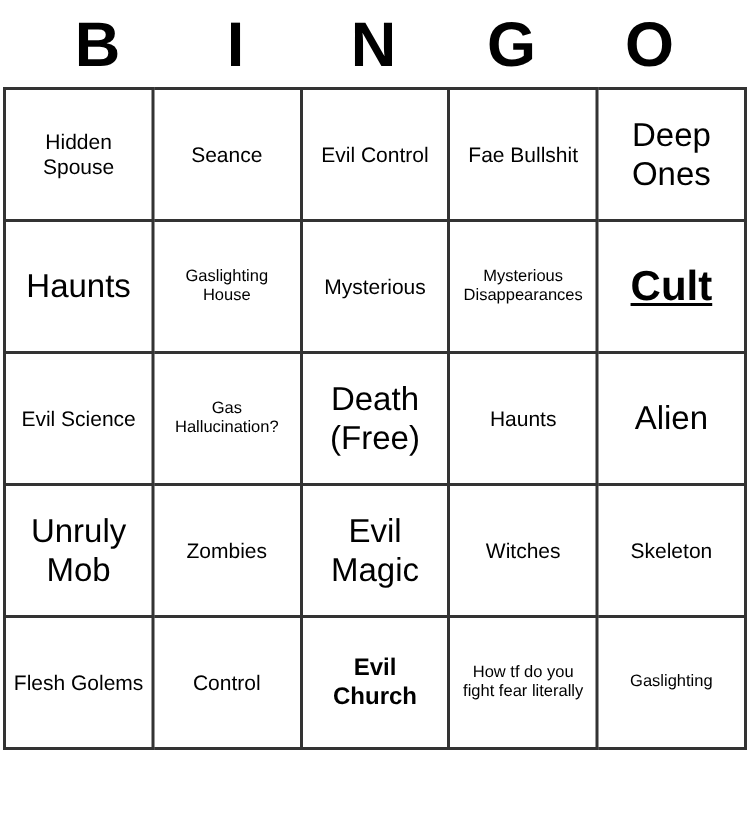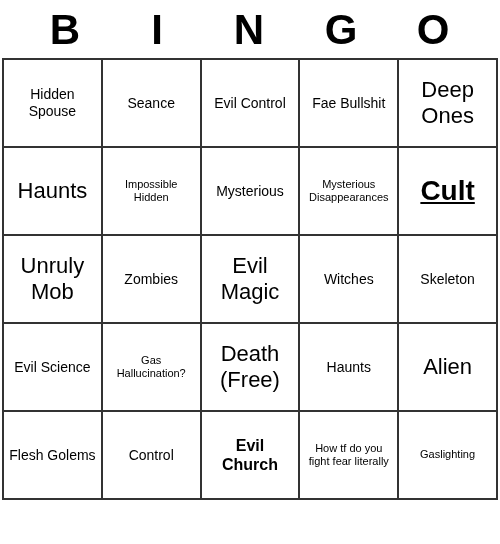--- a/index.html
+++ b/index.html
@@ -85,38 +85,38 @@
   <tbody id="grid-body">
       <tr>
         <td class="cell-normal">Hidden Spouse</td>
         <td class="cell-normal">Seance</td>
         <td class="cell-normal">Evil Control</td>
         <td class="cell-normal">Fae Bullshit</td>
         <td class="cell-large">Deep Ones</td>
       </tr>
       <tr>
         <td class="cell-large">Haunts</td>
-        <td class="cell-small">Impossible Hidden</td>
+        <td class="cell-small">Gaslighting House</td>
         <td class="cell-normal">Mysterious</td>
         <td class="cell-small">Mysterious Disappearances</td>
         <td class="cell-xlarge">Cult</td>
+      </tr>
+      <tr>
+        <td class="cell-normal">Evil Science</td>
+        <td class="cell-small">Gas Hallucination?</td>
+        <td class="cell-large">Death (Free)</td>
+        <td class="cell-normal">Haunts</td>
+        <td class="cell-large">Alien</td>
       </tr>
       <tr>
         <td class="cell-large">Unruly Mob</td>
         <td class="cell-normal">Zombies</td>
         <td class="cell-large">Evil Magic</td>
         <td class="cell-normal">Witches</td>
         <td class="cell-normal">Skeleton</td>
-      </tr>
-      <tr>
-        <td class="cell-normal">Evil Science</td>
-        <td class="cell-small">Gas Hallucination?</td>
-        <td class="cell-large">Death (Free)</td>
-        <td class="cell-normal">Haunts</td>
-        <td class="cell-large">Alien</td>
       </tr>
       <tr>
         <td class="cell-normal">Flesh Golems</td>
         <td class="cell-normal">Control</td>
         <td class="cell-medium">Evil Church</td>
         <td class="cell-small">How tf do you fight fear literally</td>
         <td class="cell-small">Gaslighting</td>
       </tr>
     </tbody>
 </table>

